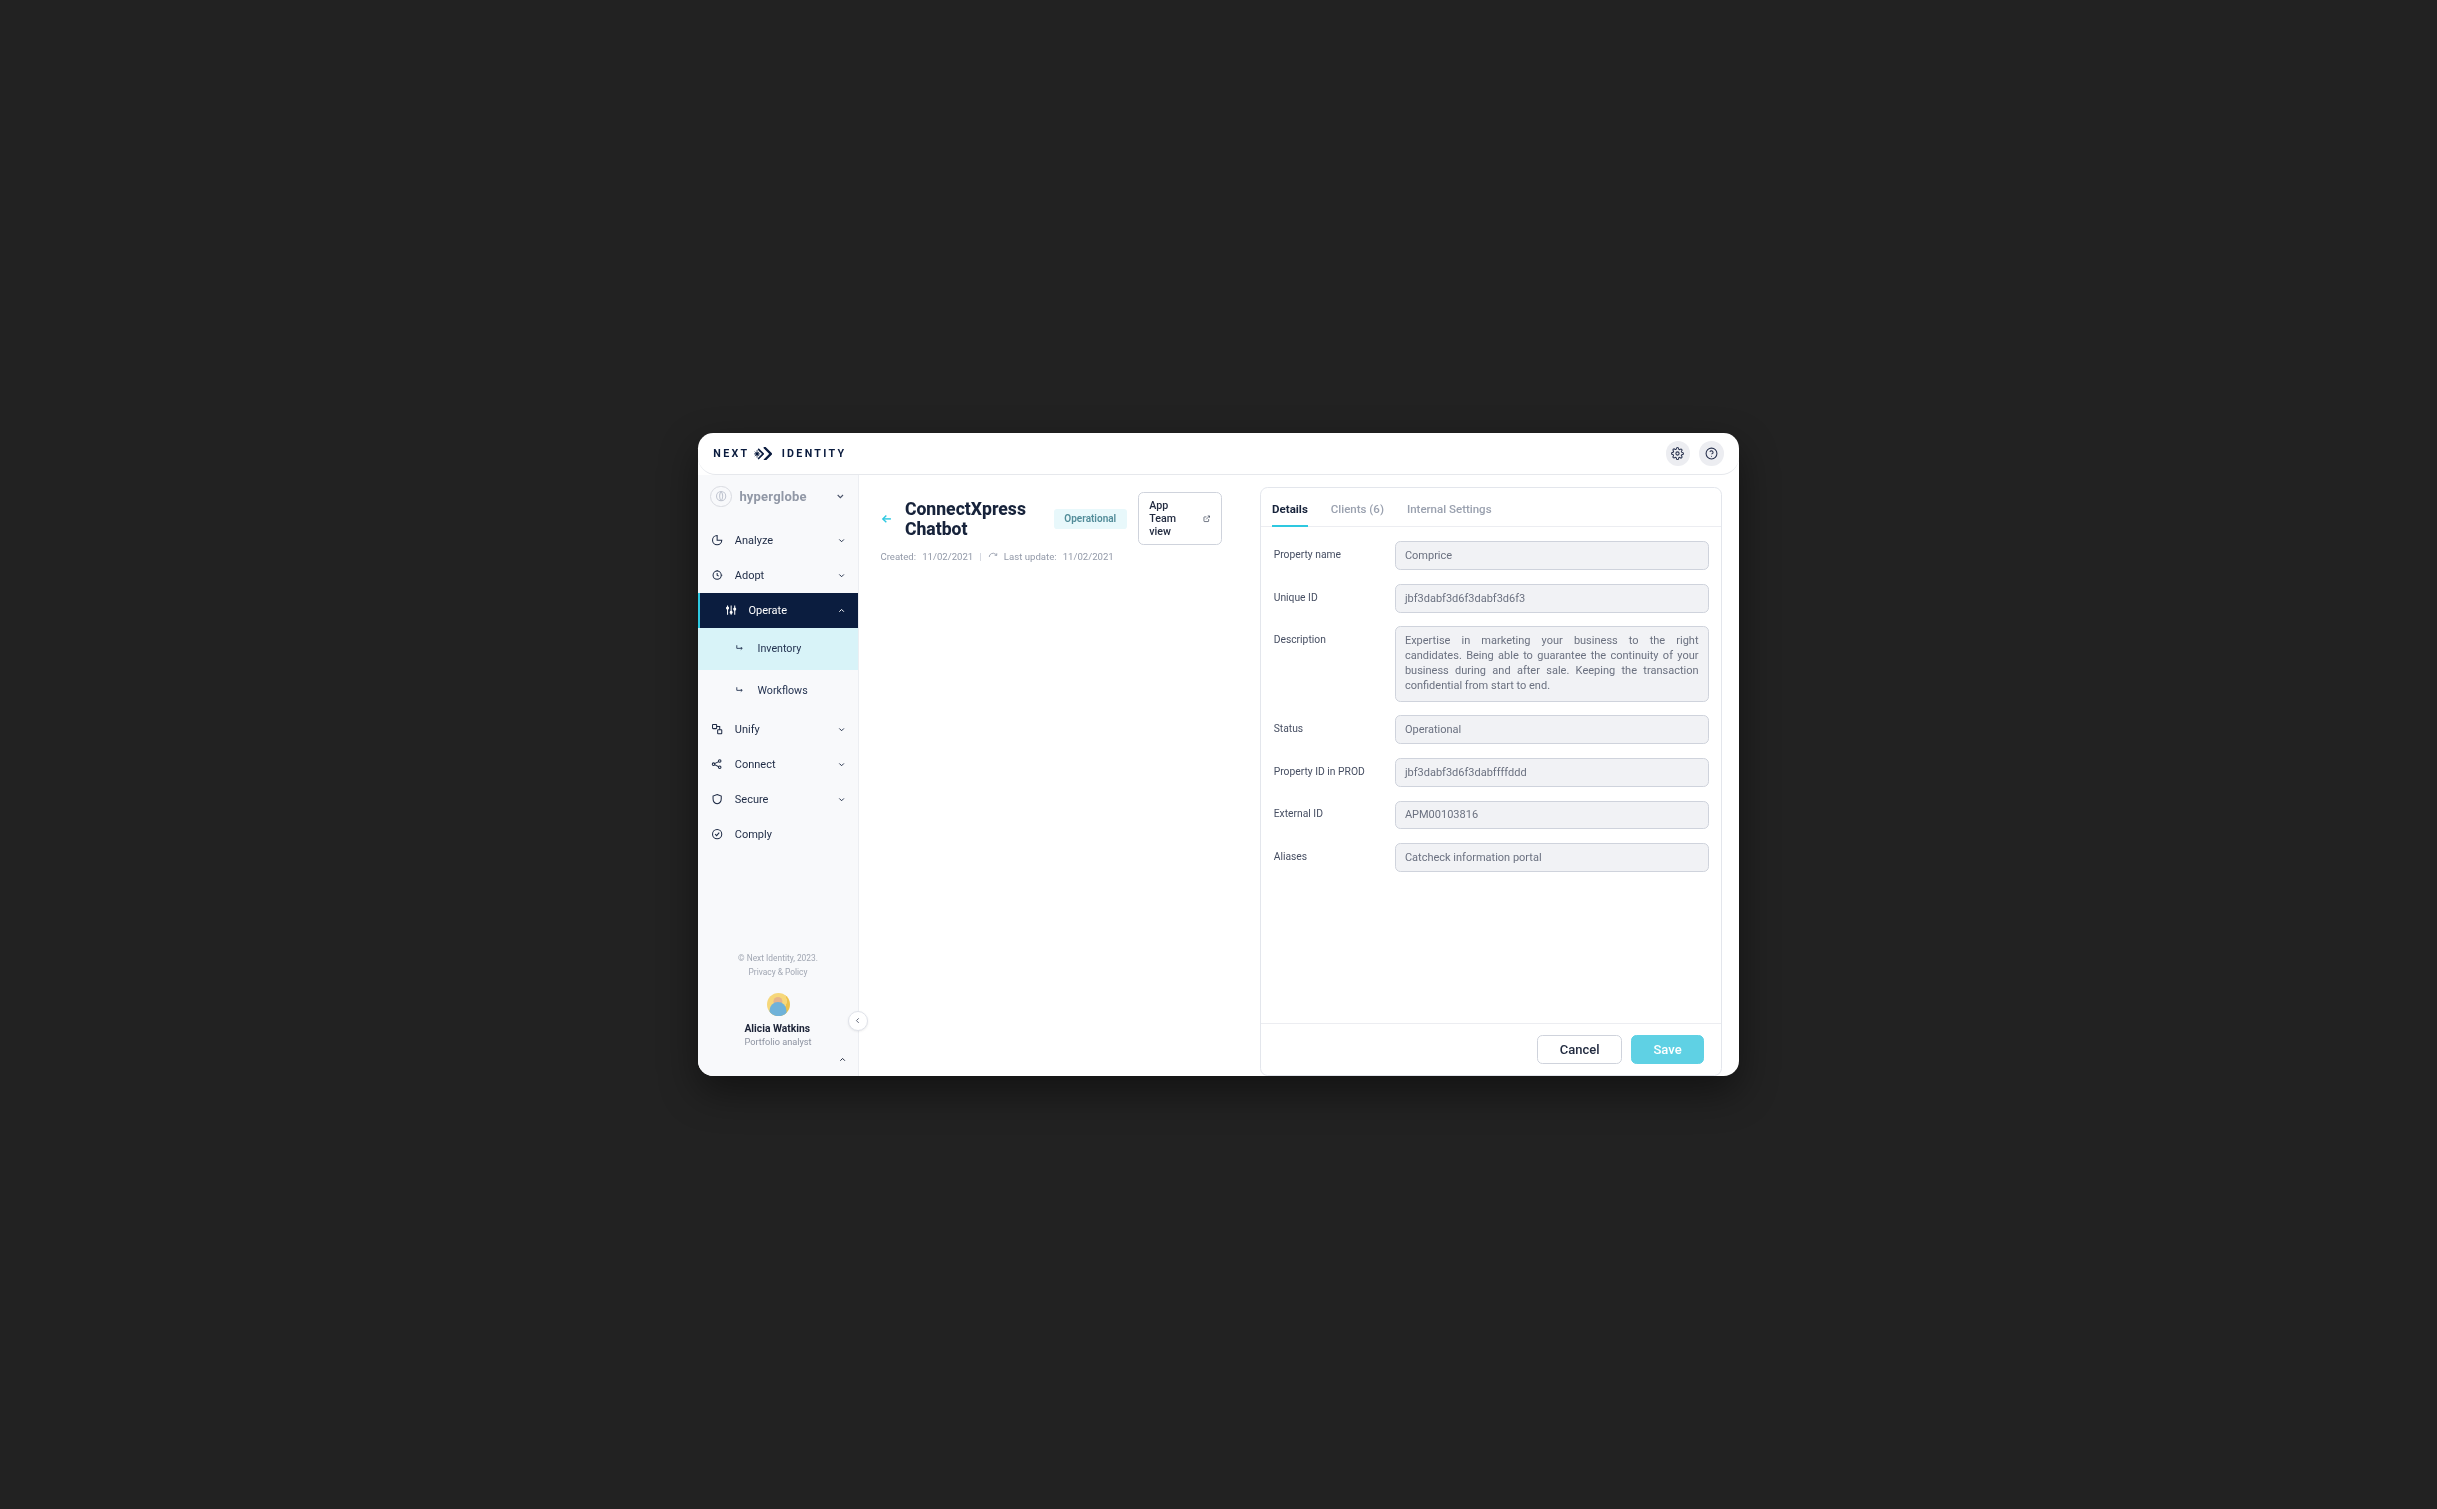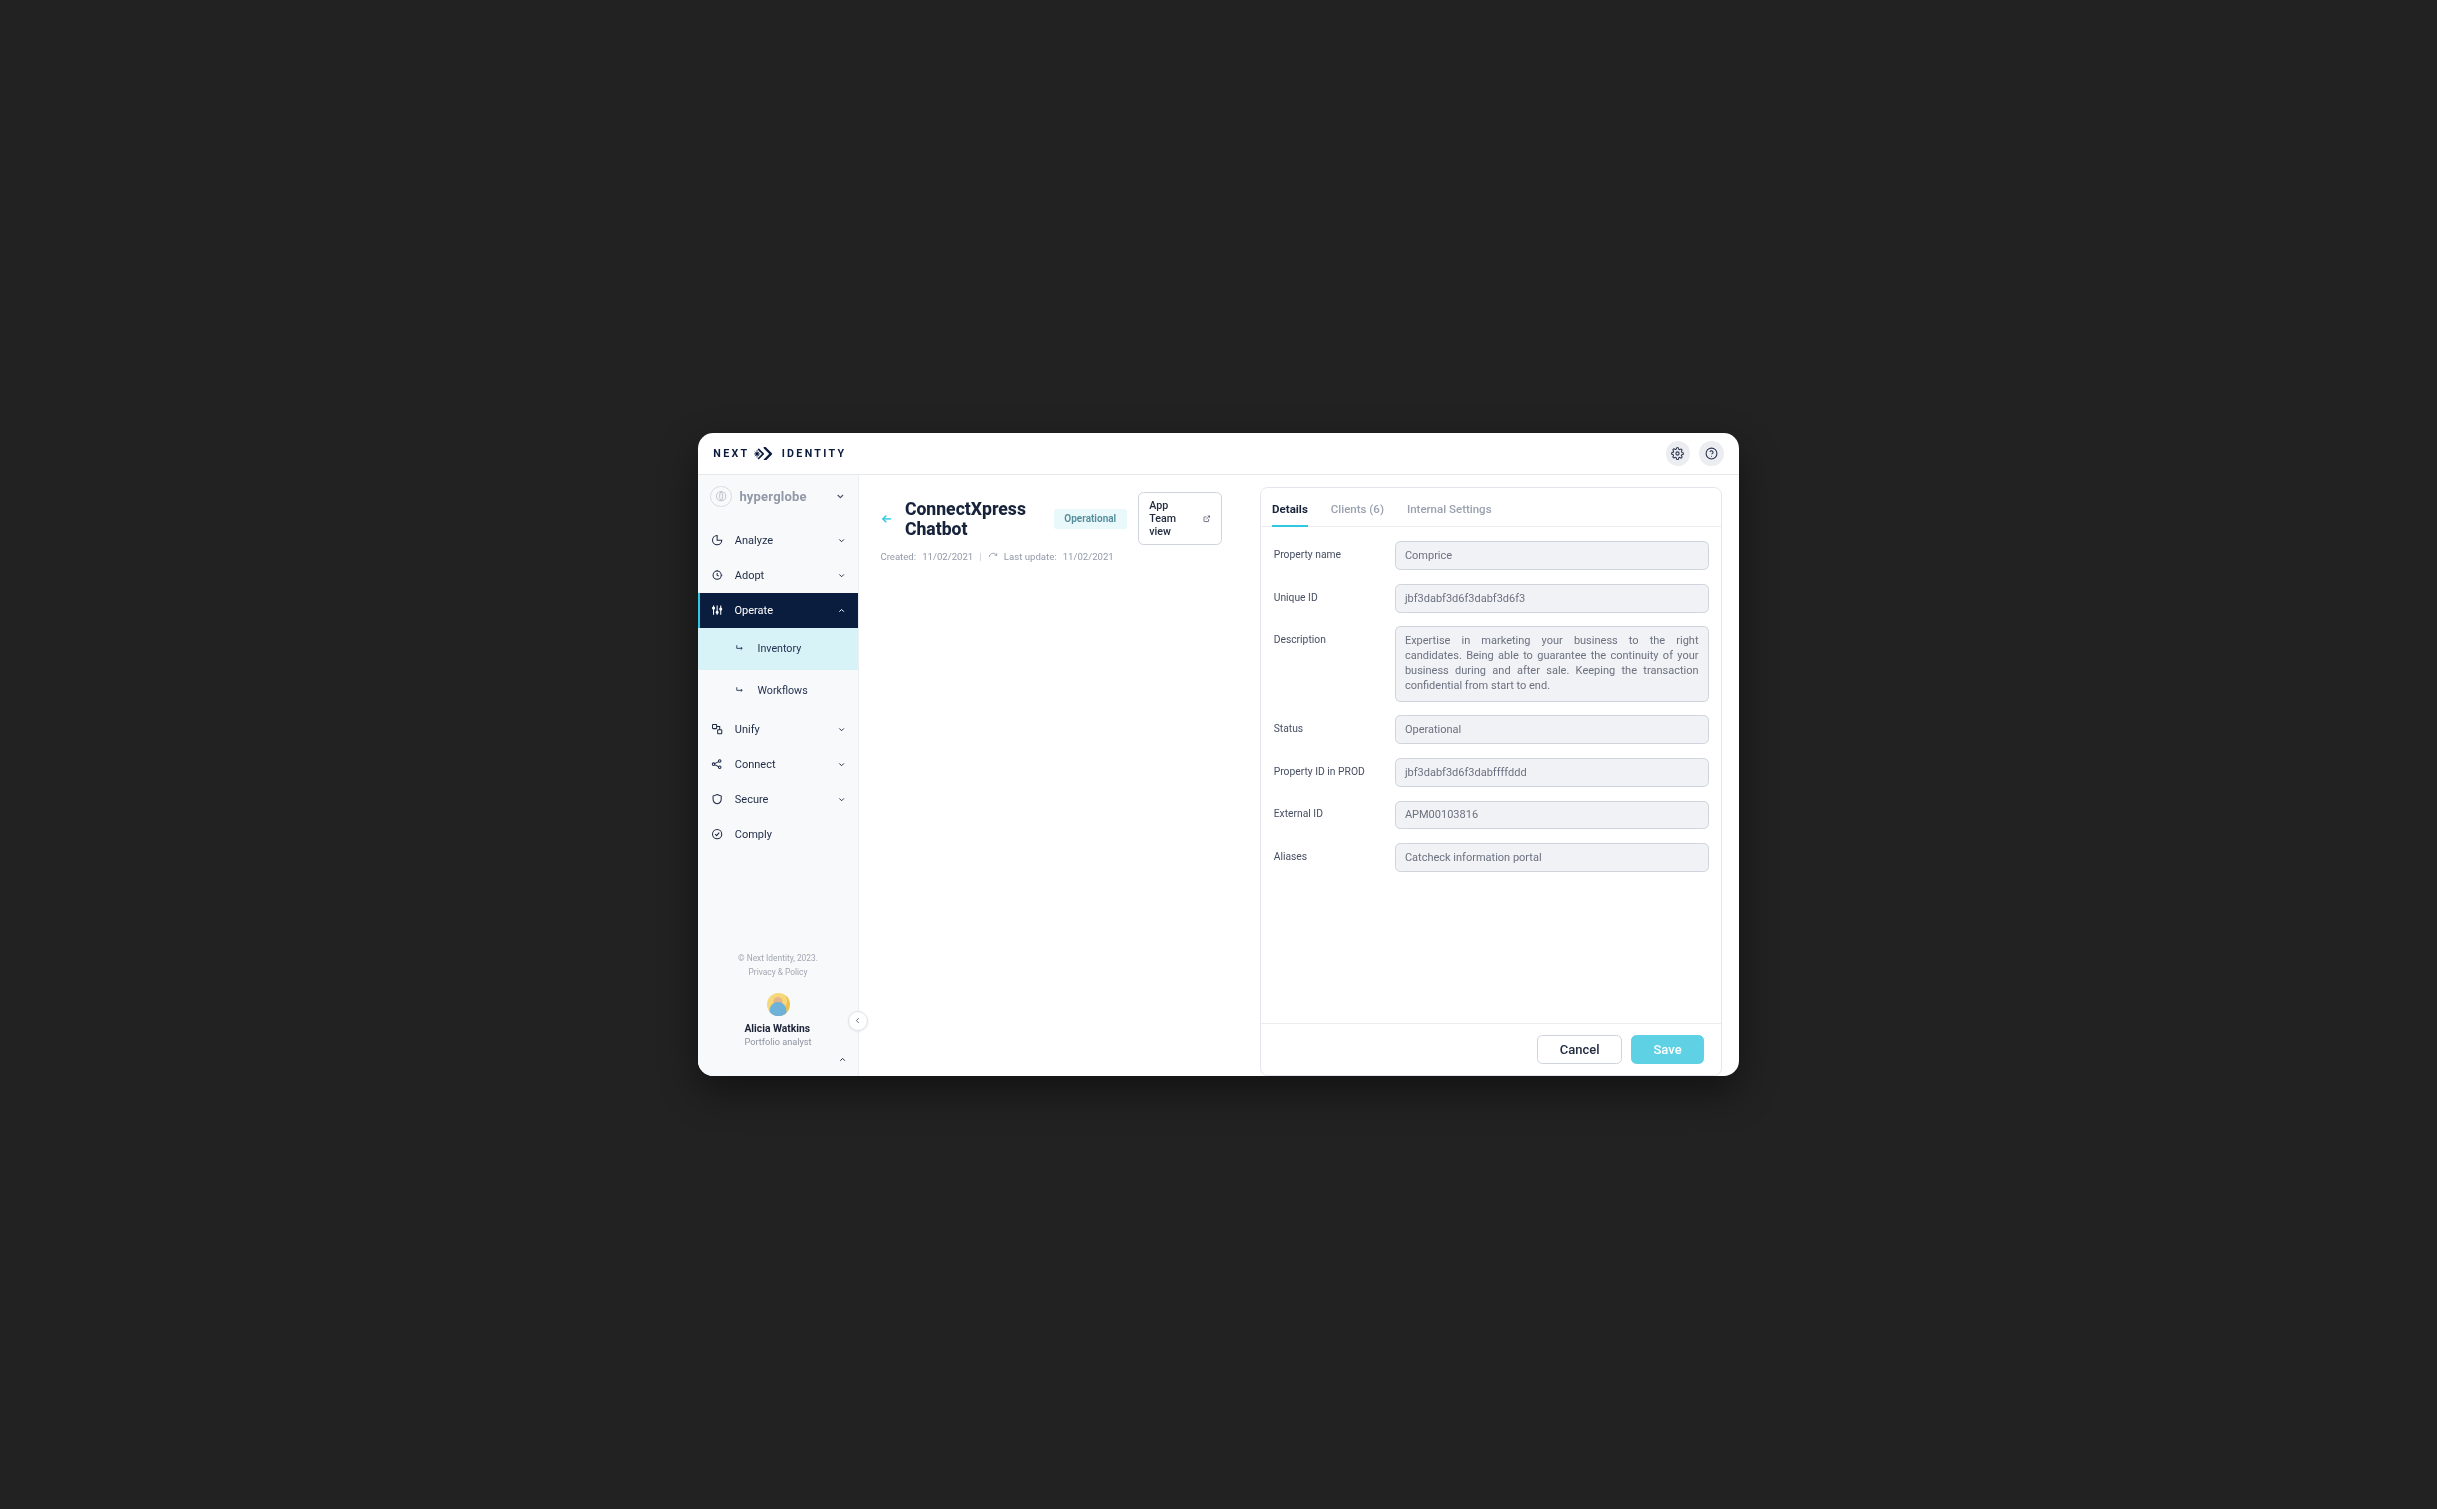--- a/index.html
+++ b/index.html
@@ -20,20 +20,21 @@
 
 
 .topbar {
   height: 42px;
   border-bottom: 0.8px solid #e6e8ec;
   display: flex;
   align-items: center;
   padding: 0 15.3px;
   gap: 9.2px;
   flex-shrink: 0;
+  border-radius: 18px;
 }
 .logo { display: flex; align-items: center; gap: 3.1px; font-weight: 700; letter-spacing: 2.3px; color: #0a1b3e; font-size: 10.7px; }
 .logo .arrows { margin: 0 1.5px; display:flex; align-items:center; }
 .topbar .spacer { flex: 1; }
 .iconbtn {
   width: 24.5px; height: 24.5px; border-radius: 50%;
   background: #ecedf1; display:flex; align-items:center; justify-content:center;
   cursor: pointer; color: #2b3450;
 }
 
@@ -61,21 +62,21 @@
 .org .chev { margin-left:auto; }
 
 .navgroup { flex: 1; overflow: auto; padding-top: 4.6px; }
 .navitem {
   height: 35px; display:flex; align-items:center; padding: 0 12.3px; gap: 10.7px;
   color: #1d2a44; font-size: 11px; cursor:pointer;
 }
 .navitem .navicon { width:13.8px; display:flex; justify-content:center; color:#1d2a44; }
 .navitem .chev { margin-left:auto; color:#1d2a44; }
 .navitem.active {
-  background: #0b1d3f; color:#fff; border-left: 2.3px solid #2ec8e0; padding-left: 10px;
+  background: #0b1d3f; color:#fff; border-left: 2.3px solid #2ec8e0; padding-left: 24px;
 }
 .navitem.active .navicon, .navitem.active .chev { color:#fff; }
 .subitem {
   height: 42px; display:flex; align-items:center; padding-left: 35px; gap:10.7px;
   font-size:10.7px; color:#233250; cursor:pointer;
 }
 .subitem .subarrow { width:13.8px; display:flex; justify-content:center; color:#233250; }
 .subitem.current { background:#d8f3f8; }
 
 .sidefoot {

